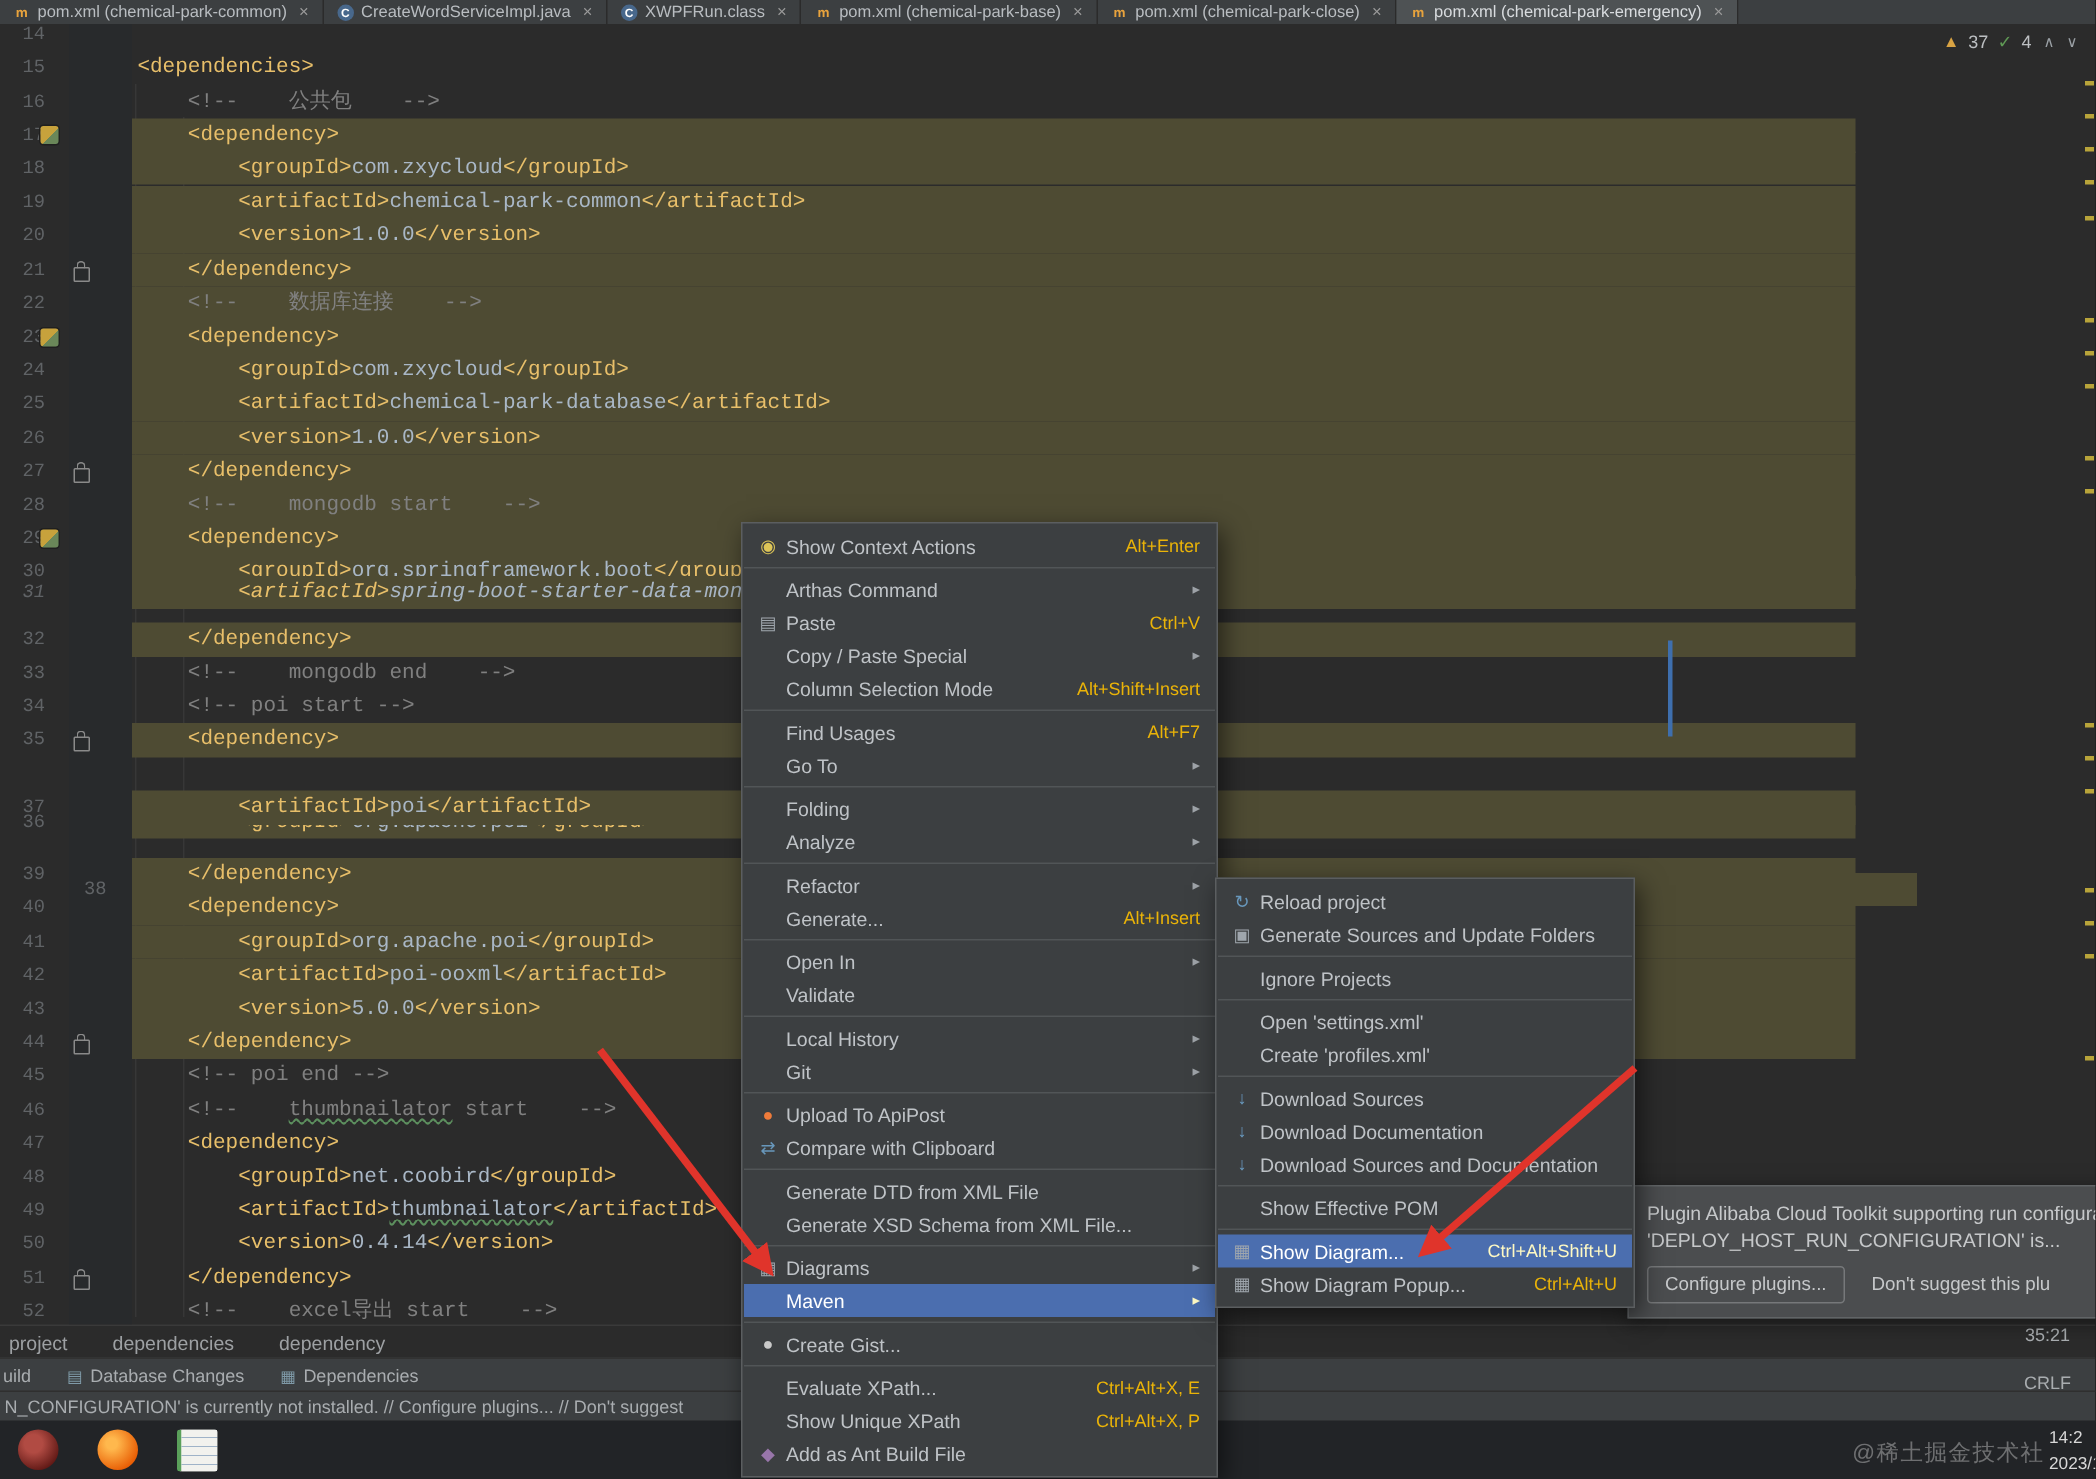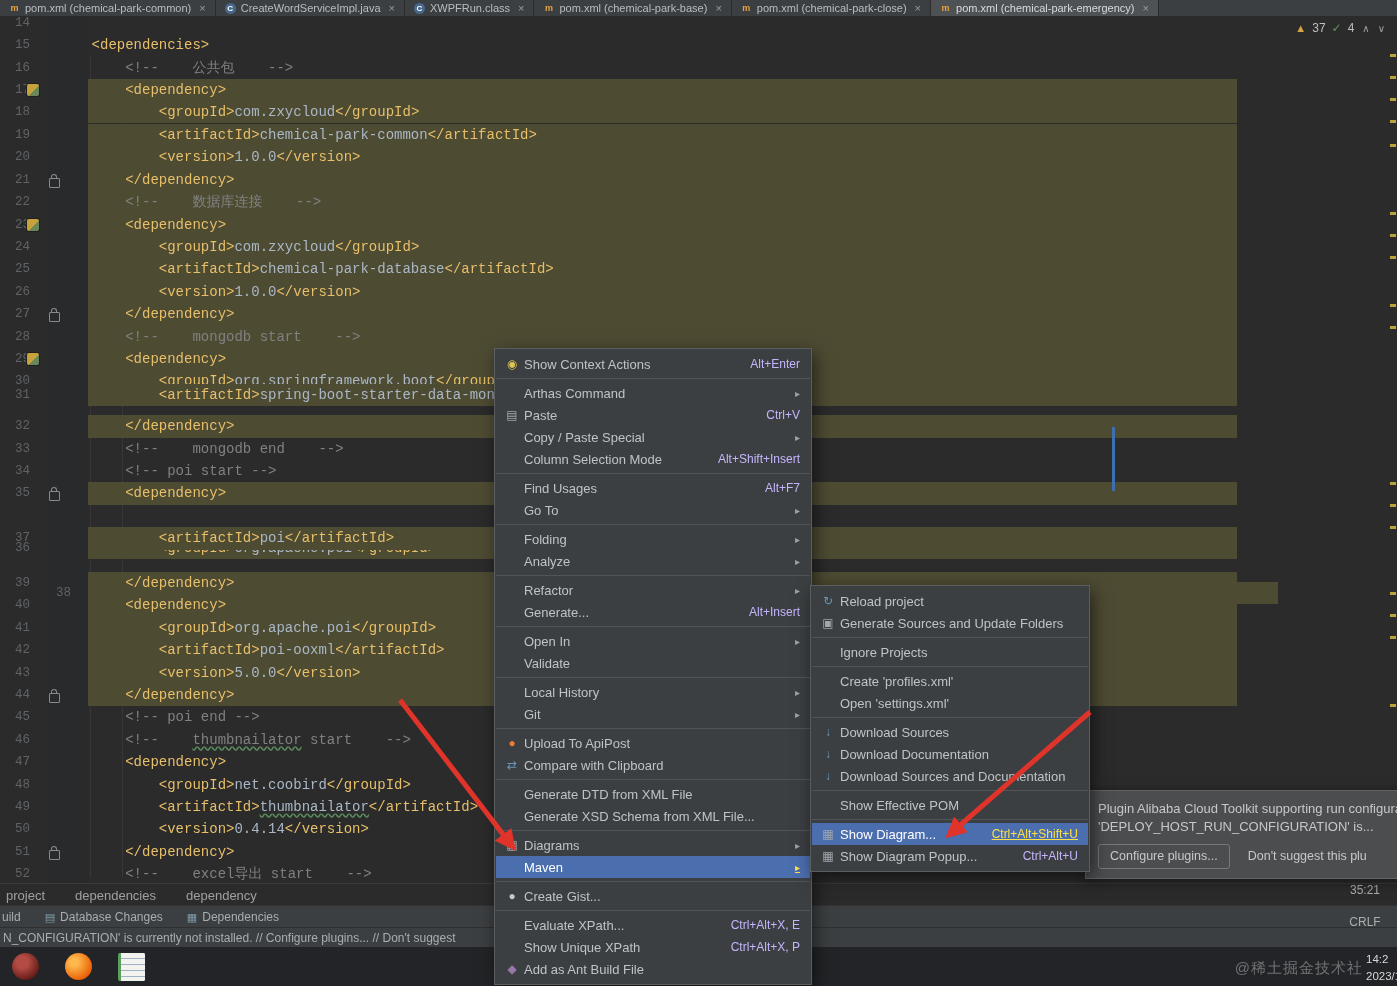--- a/index.html
+++ b/index.html
@@ -71,24 +71,24 @@
 
   
   .menu{position:absolute;background:var(--panel,#3c3f41);border:1px solid #5b5e60;padding:4px 1px;
     box-shadow:3px 5px 16px rgba(0,0,0,0.55);font-size:13px;color:#bfc3c7;}
   #ctxmenu{left:494px;top:348px;width:314px;z-index:50;}
   #mvnmenu{left:810px;top:585px;width:276px;z-index:51;}
   .mi{display:flex;align-items:center;height:22px;padding:0 10px 0 6px;white-space:nowrap;}
   .mi .mic{width:20px;text-align:center;margin-right:2px;font-size:12px;flex:0 0 auto;}
   .mi .ml{flex:0 0 auto;}
   .mi .msp{flex:1;}
-  .mi .msc{color:#c4b5fd;margin-left:22px;font-size:12px;}
+  .mi .msc{color:#eab308;margin-left:22px;font-size:12px;}
   .mi .sub{color:#9da2a7;margin-left:22px;font-size:10px;}
   .mi.sel{background:var(--selection,#4b6eaf);color:#fff;}
-  .mi.sel .msc,.mi.sel .sub{color:#fde047;text-decoration:underline;}
+  .mi.sel .msc,.mi.sel .sub{color:#fef9c3;}
   .msep{height:1px;background:#515557;margin:3px 0;}
   .ic-bulb{color:#dcc457;} .ic-paste{color:#9fa6ad;} .ic-apipost{color:#ef7b3a;} .ic-compare{color:#6897bb;}
   .ic-github{color:#c9c9c9;} .ic-ant{color:#9876aa;} .ic-reload{color:#6897bb;} .ic-sources{color:#9fa6ad;}
   .ic-download{color:#6897bb;} .ic-diagram{color:#9fa6ad;}
 
   
   #notif{position:absolute;left:1085px;top:790px;width:340px;background:#4b4d4f;border:1px solid #616466;
     box-shadow:0 3px 12px rgba(0,0,0,0.5);z-index:40;padding:9px 12px;font-size:13px;color:#c6c8ca;line-height:1.35;}
   .nrow{margin-top:9px;display:flex;align-items:center;gap:18px;}
   .nbtn{display:inline-block;border:1px solid #76787a;border-radius:3px;padding:3px 11px;font-size:12.5px;color:#c6c8ca;}
@@ -149,21 +149,21 @@
         <div class="cl hl" style="top: 152.8px;"><span class="num">21</span><span class="lockicon"></span><span class="code"><span class="tg">        &lt;/dependency&gt;</span></span></div>
         <div class="cl hl" style="top: 175.2px;"><span class="num">22</span><span class="code"><span class="cm">        &lt;!--    数据库连接    --&gt;</span></span></div>
         <div class="cl hl" style="top: 197.6px;"><span class="num">23</span><span class="gicon"></span><span class="code"><span class="tg">        &lt;dependency&gt;</span></span></div>
         <div class="cl hl" style="top: 220px;"><span class="num">24</span><span class="code"><span class="tg">            &lt;groupId&gt;</span><span class="tx">com.zxycloud</span><span class="tg">&lt;/groupId&gt;</span></span></div>
         <div class="cl hl" style="top: 242.4px;"><span class="num">25</span><span class="code"><span class="tg">            &lt;artifactId&gt;</span><span class="tx">chemical-park-database</span><span class="tg">&lt;/artifactId&gt;</span></span></div>
         <div class="cl hl" style="top: 264.8px;"><span class="num">26</span><span class="code"><span class="tg">            &lt;version&gt;</span><span class="tx">1.0.0</span><span class="tg">&lt;/version&gt;</span></span></div>
         <div class="cl hl" style="top: 287.2px;"><span class="num">27</span><span class="lockicon"></span><span class="code"><span class="tg">        &lt;/dependency&gt;</span></span></div>
         <div class="cl hl" style="top: 309.6px;"><span class="num">28</span><span class="code"><span class="cm">        &lt;!--    mongodb start    --&gt;</span></span></div>
         <div class="cl hl" style="top: 332px;"><span class="num">29</span><span class="gicon"></span><span class="code"><span class="tg">        &lt;dependency&gt;</span></span></div>
         <div class="cl hl" style="top: 354.4px; text-decoration: underline;"><span class="num">30</span><span class="code"><span class="tg">            &lt;groupId&gt;</span><span class="tx">org.springframework.boot</span><span class="tg">&lt;/groupId&gt;</span></span></div>
-        <div class="cl hl" style="top: 368px;"><span class="num">31</span><span class="code"><span class="tg">            &lt;artifactId&gt;</span><span class="tx">spring-boot-starter-data-mongodb</span><span class="tg">&lt;/artifactId&gt;</span></span></div>
+        <div class="cl hl" style="top: 368px; font-style: italic;"><span class="num">31</span><span class="code"><span class="tg">            &lt;artifactId&gt;</span><span class="tx">spring-boot-starter-data-mongodb</span><span class="tg">&lt;/artifactId&gt;</span></span></div>
         <div class="cl hl" style="top: 399.2px;"><span class="num">32</span><span class="code"><span class="tg">        &lt;/dependency&gt;</span></span></div>
         <div class="cl" style="top: 421.6px;"><span class="num">33</span><span class="code"><span class="cm">        &lt;!--    mongodb end    --&gt;</span></span></div>
         <div class="cl" style="top: 444px;"><span class="num">34</span><span class="code"><span class="cm">        &lt;!-- poi start --&gt;</span></span></div>
         <div class="cl hl" style="top: 466.4px;"><span class="num">35</span><span class="lockicon"></span><span class="code"><span class="tg">        &lt;dependency&gt;</span></span></div>
         <div class="cl hl" style="top: 488.8px; margin-top: 32px;"><span class="num">36</span><span class="code"><span class="tg">            &lt;groupId&gt;</span><span class="tx">org.apache.poi</span><span class="tg">&lt;/groupId&gt;</span></span></div>
         <div class="cl hl" style="top: 511.2px;"><span class="num">37</span><span class="code"><span class="tg">            &lt;artifactId&gt;</span><span class="tx">poi</span><span class="tg">&lt;/artifactId&gt;</span></span></div>
         <div class="cl hl" style="top: 566px; margin-left: 41px;"><span class="num">38</span><span class="code"><span class="tg">            &lt;version&gt;</span><span class="tx">5.0.0</span><span class="tg">&lt;/version&gt;</span></span></div>
         <div class="cl hl" style="top: 556px;"><span class="num">39</span><span class="code"><span class="tg">        &lt;/dependency&gt;</span></span></div>
         <div class="cl hl" style="top: 578.4px;"><span class="num">40</span><span class="code"><span class="tg">        &lt;dependency&gt;</span></span></div>
         <div class="cl hl" style="top: 600.8px;"><span class="num">41</span><span class="code"><span class="tg">            &lt;groupId&gt;</span><span class="tx">org.apache.poi</span><span class="tg">&lt;/groupId&gt;</span></span></div>
@@ -440,26 +440,26 @@
       </div>
       <div class="msep"></div>
       <div class="mi">
         <span class="mic"></span>
         <span class="ml">Ignore Projects</span>
         <span class="msp"></span>
       </div>
       <div class="msep"></div>
       <div class="mi">
         <span class="mic"></span>
+        <span class="ml">Open 'settings.xml'</span>
+        <span class="msp"></span>
+      </div>
+      <div class="mi">
+        <span class="mic"></span>
         <span class="ml">Create 'profiles.xml'</span>
-        <span class="msp"></span>
-      </div>
-      <div class="mi">
-        <span class="mic"></span>
-        <span class="ml">Open 'settings.xml'</span>
         <span class="msp"></span>
       </div>
       <div class="msep"></div>
       <div class="mi">
         <span class="mic ic-download">↓</span>
         <span class="ml">Download Sources</span>
         <span class="msp"></span>
       </div>
       <div class="mi">
         <span class="mic ic-download">↓</span>

